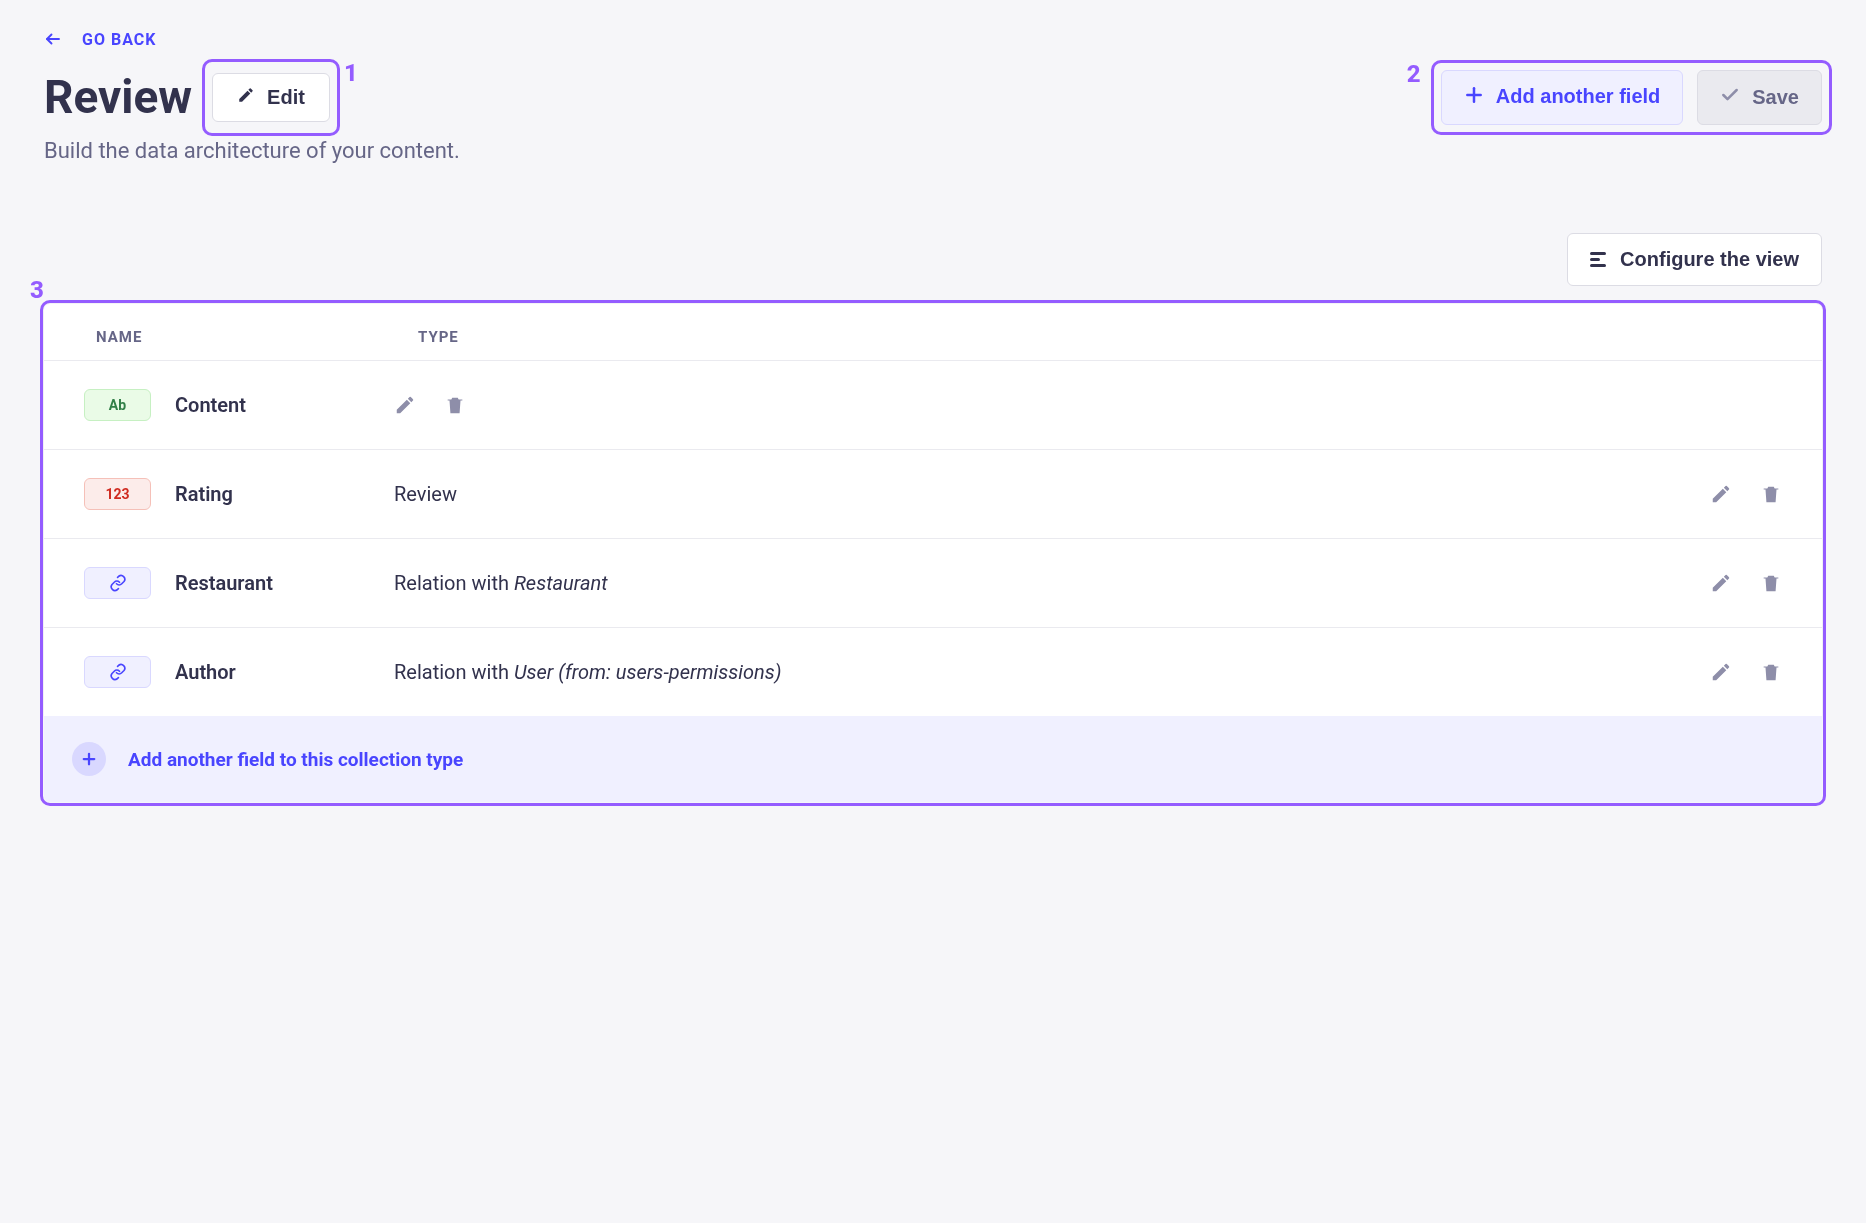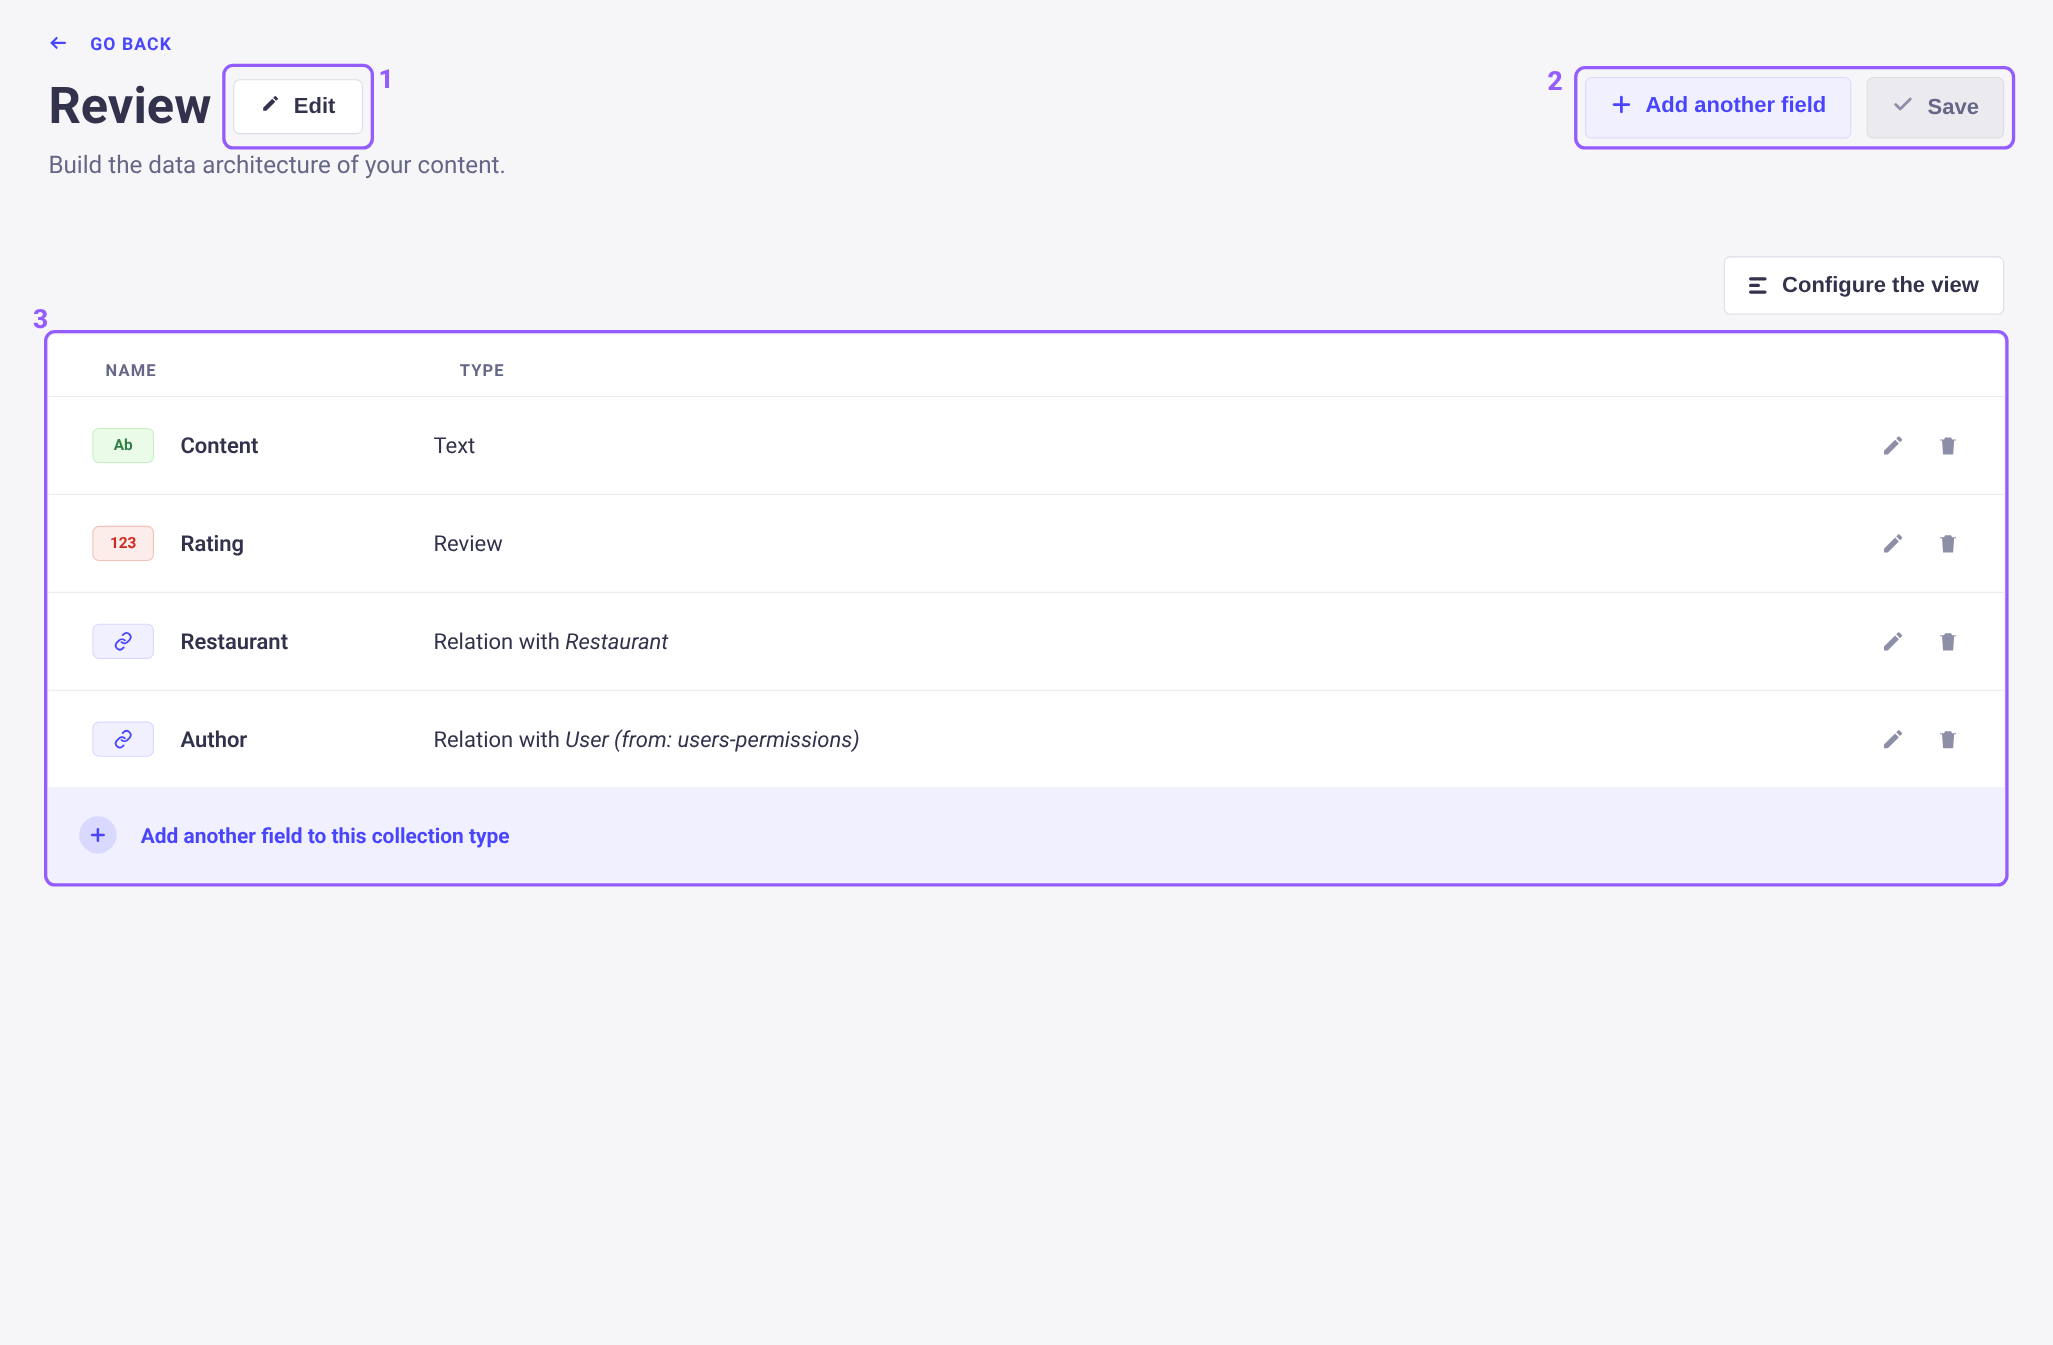--- a/index.html
+++ b/index.html
@@ -100,21 +100,21 @@
 .row { display: flex; align-items: center; padding: 28px 40px; border-bottom: 1px solid #eaeaef; }
 .row:last-child { border-bottom: none; }
 .name-cell { width: 310px; display: flex; align-items: center; gap: 24px; }
 .type-cell { flex: 1; font-size: 20px; color: #32324d; }
 .type-cell .rel-italic { font-style: italic; }
 .actions-cell { display: flex; gap: 28px; }
 .icon-btn { cursor: pointer; color: #8e8ea9; display: inline-flex; }
 .icon-btn svg { width: 22px; height: 22px; }
 .field-name { font-size: 20px; font-weight: 600; color: #32324d; }
 .badge {
-  width: 56px; height: 32px; border-radius: 6px;
+  width: 67px; height: 32px; border-radius: 6px;
   display: inline-flex; align-items: center; justify-content: center;
   font-size: 14px; font-weight: 700;
 }
 .badge-text { background: #eafbe7; color: #328048; border: 1px solid #c6f0c2; }
 .badge-number { background: #fcecea; color: #d02b20; border: 1px solid #f5c0b8; }
 .badge-relation { background: #f0f0ff; color: #4945ff; border: 1px solid #d9d8ff; }
 .badge-relation svg { width: 18px; height: 18px; }
 .footer-bar {
   background: #f0f0ff;
   border-radius: 0 0 6px 6px;
@@ -209,21 +209,20 @@
       <div class="thead">
         <div class="th col-name">NAME</div>
         <div class="th col-type">TYPE</div>
       </div>
       <div id="rows-container">
           <div class="row">
             <div class="name-cell">
               <span class="badge badge-text">Ab</span>
               <span class="field-name">Content</span>
             </div>
-            <div class="type-cell"><span>Text</span></div>
             <div class="actions-cell">
               <span class="icon-btn">
                 <svg viewBox="0 0 24 24" fill="#8e8ea9">
                   <path d="M3 17.25V21h3.75l11-11-3.75-3.75-11 11zM20.7 7.04a1 1 0 0 0 0-1.41l-2.34-2.34a1 1 0 0 0-1.41 0l-1.83 1.83 3.75 3.75 1.83-1.83z"></path>
                 </svg>
               </span>
               <span class="icon-btn">
                 <svg viewBox="0 0 24 24" fill="#8e8ea9">
                   <path d="M6 7h12l-1 14H7L6 7zm3-3h6l1 2H8l1-2zM4 6h16v1H4z"></path>
                 </svg>

